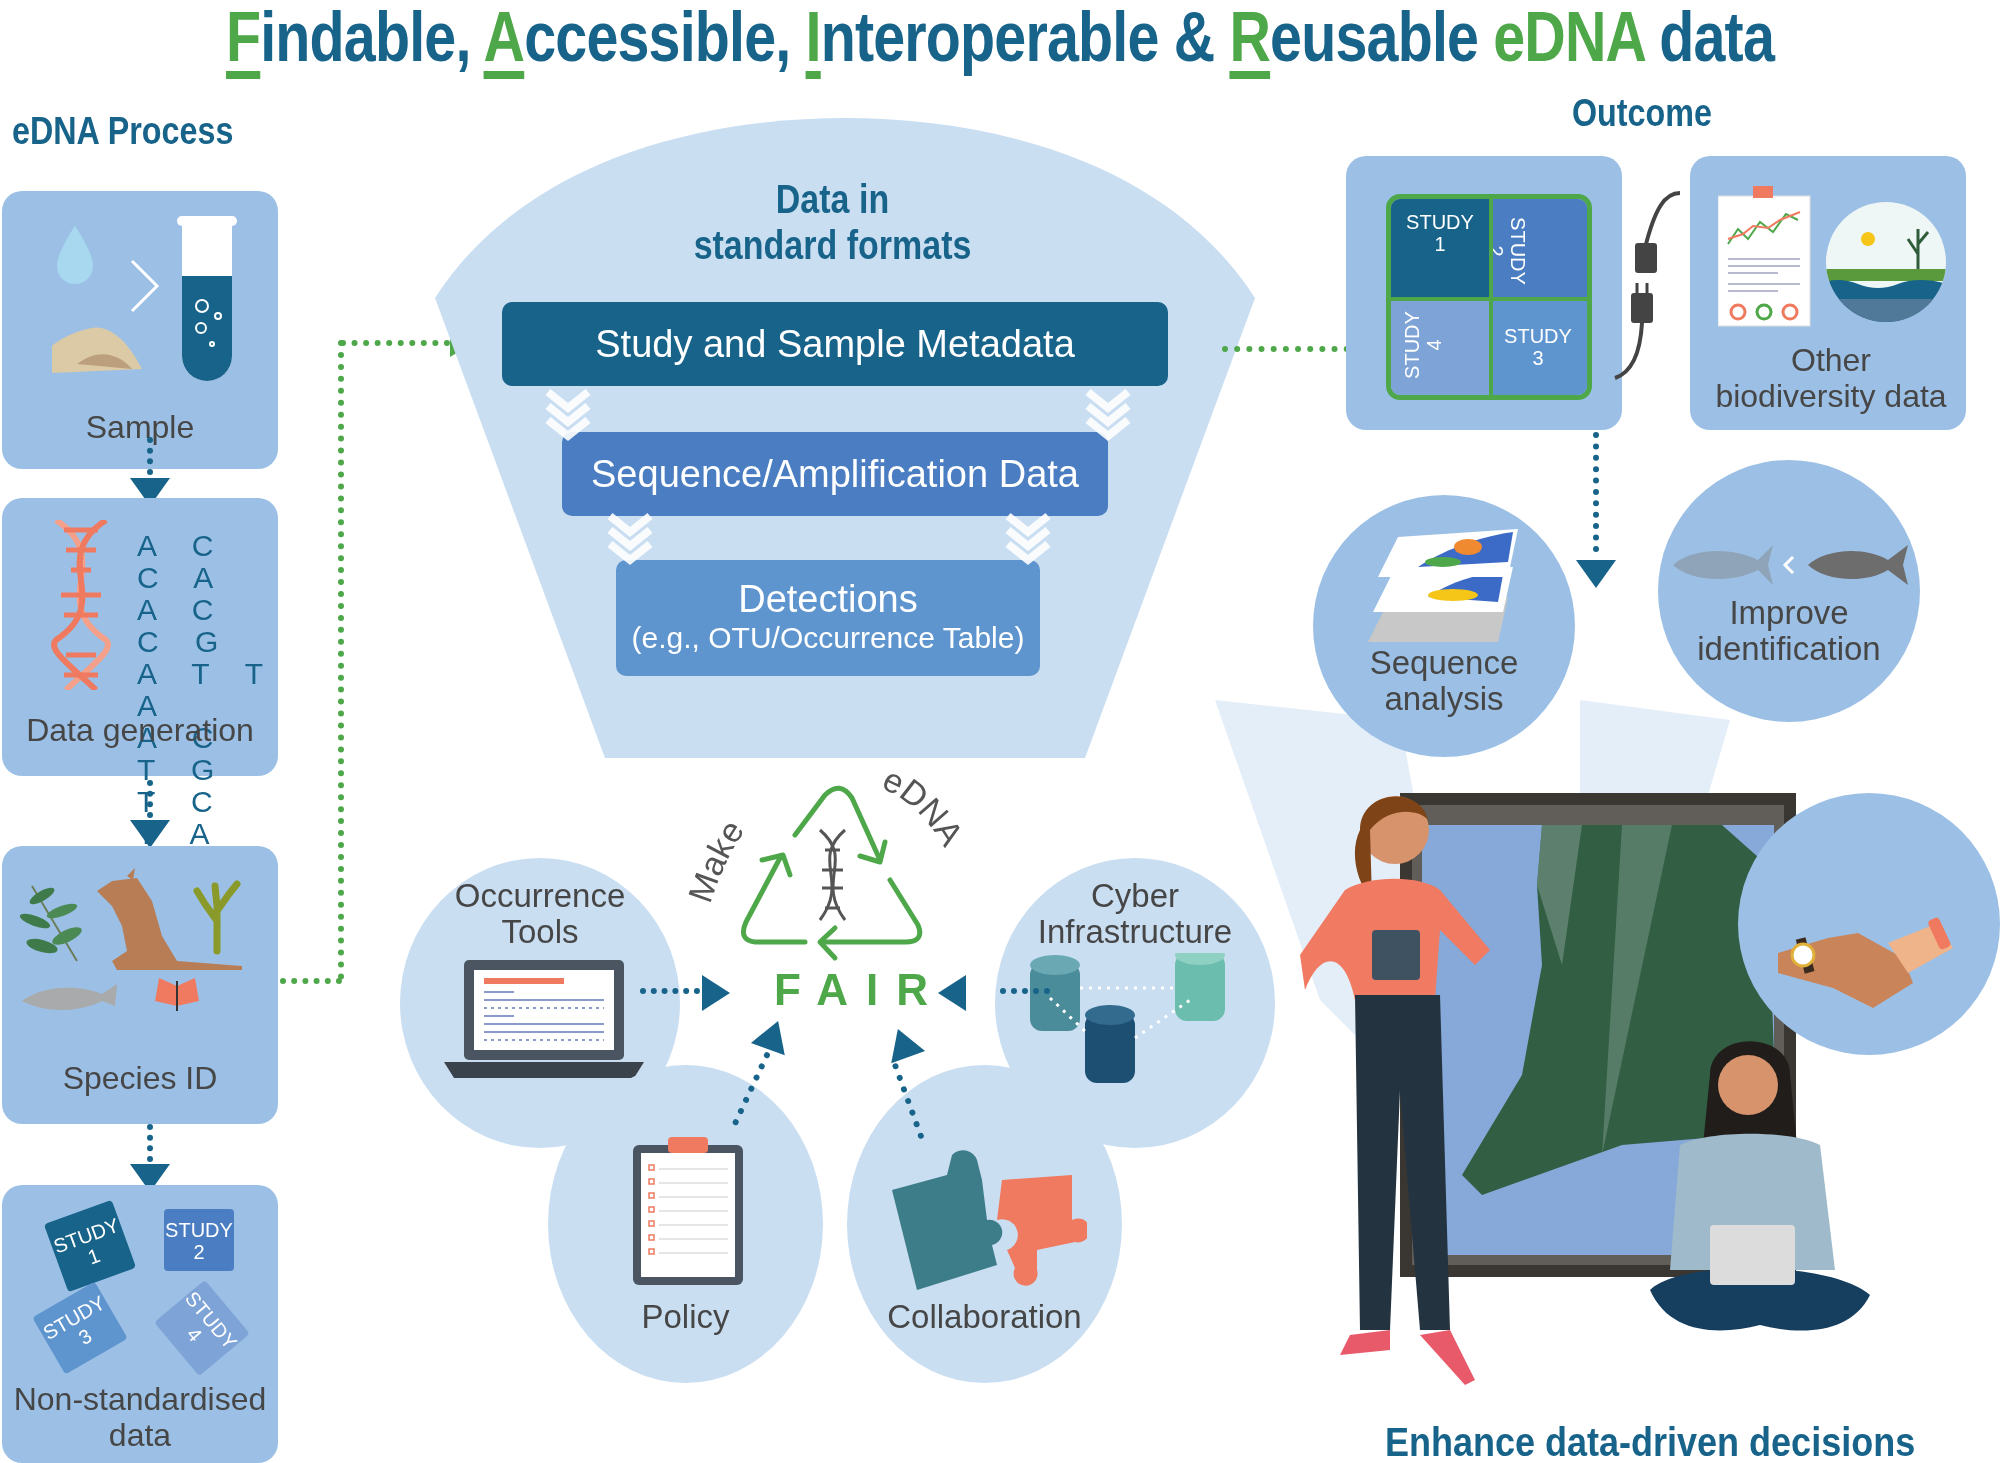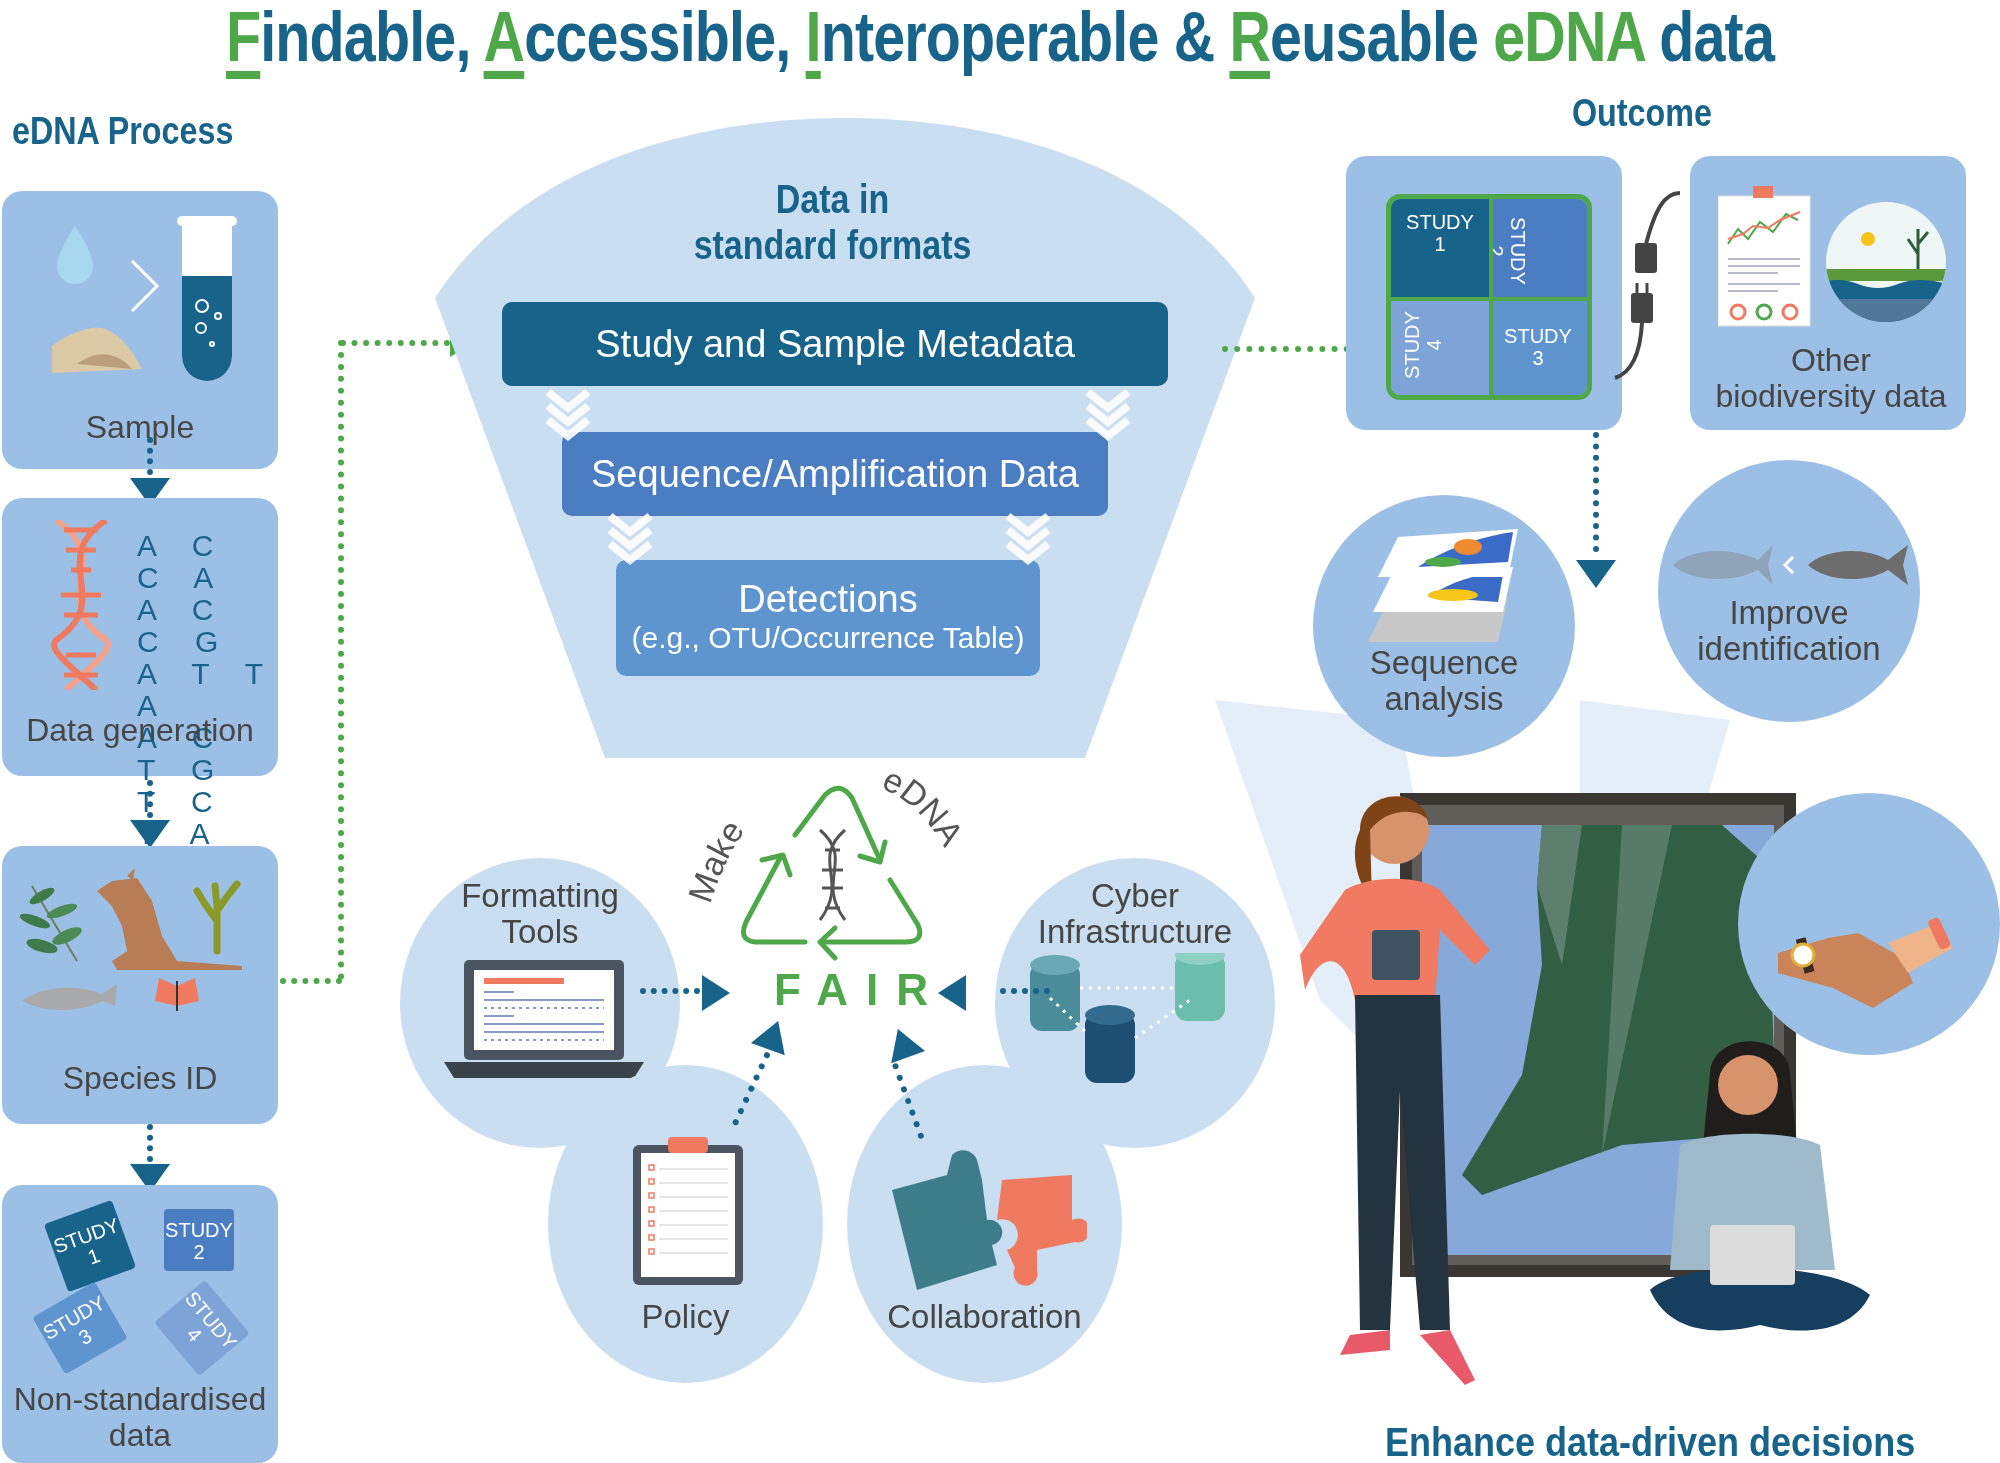--- a/index.html
+++ b/index.html
@@ -206,21 +206,21 @@
   </text>
   <defs>
     <path id="arcL" d="M30,135 Q60,40 115,20"></path>
     <path id="arcR" d="M200,18 Q260,40 290,140"></path>
   </defs>
 </svg>
 <div class="abs fair" style="left:760px; top:965px; width:200px; text-align:center;">FAIR</div>
 
 <div class="bubble bubble-light" style="left:400px; top:858px; width:280px; height:290px;">
   <div class="bubble-label" style="top:20px;">
-    <div>Formatting</div>
+    <div>Occurrence</div>
       <div>Tools</div>
   </div>
   <svg class="abs" style="left:44px; top:102px;" width="200" height="120" viewBox="0 0 200 120">
     <rect x="20" y="0" width="160" height="100" rx="5" fill="#4a5561"></rect>
     <rect x="30" y="10" width="140" height="80" fill="#fff"></rect>
     <rect x="40" y="18" width="80" height="6" fill="#ef7a60"></rect>
     <g stroke="#8a9ac9" stroke-width="2">
       <line x1="40" y1="32" x2="70" y2="32"></line>
         <line x1="40" y1="40" x2="160" y2="40"></line>
       <line x1="40" y1="48" x2="160" y2="48" stroke-dasharray="3 4"></line>

